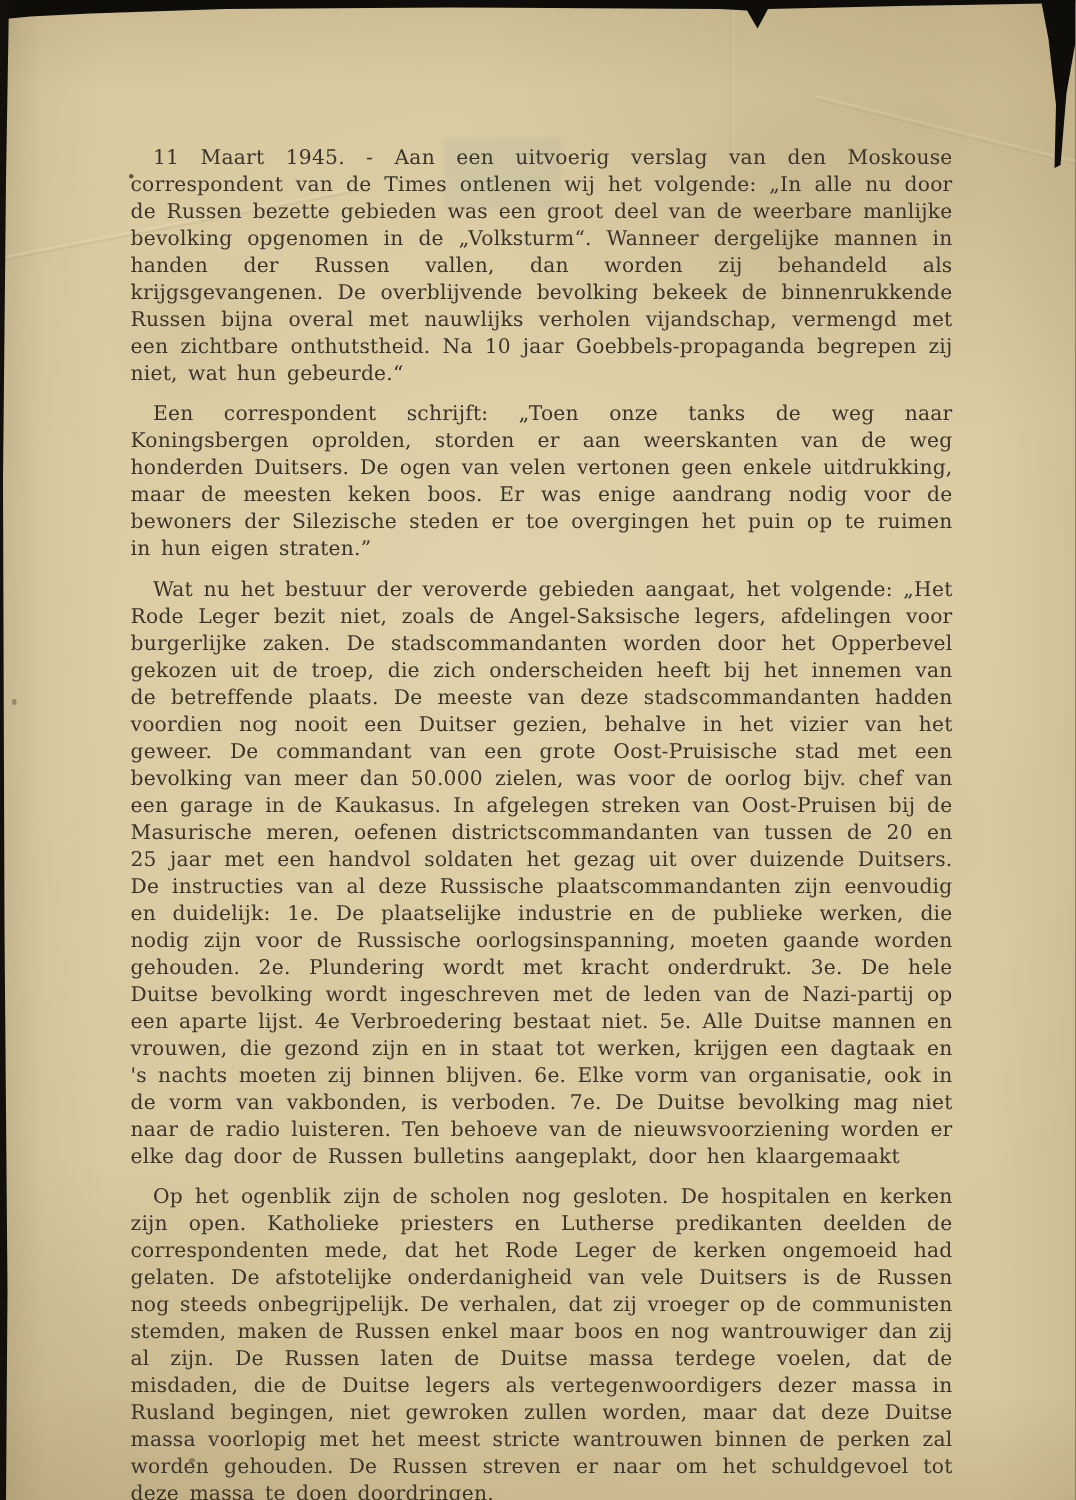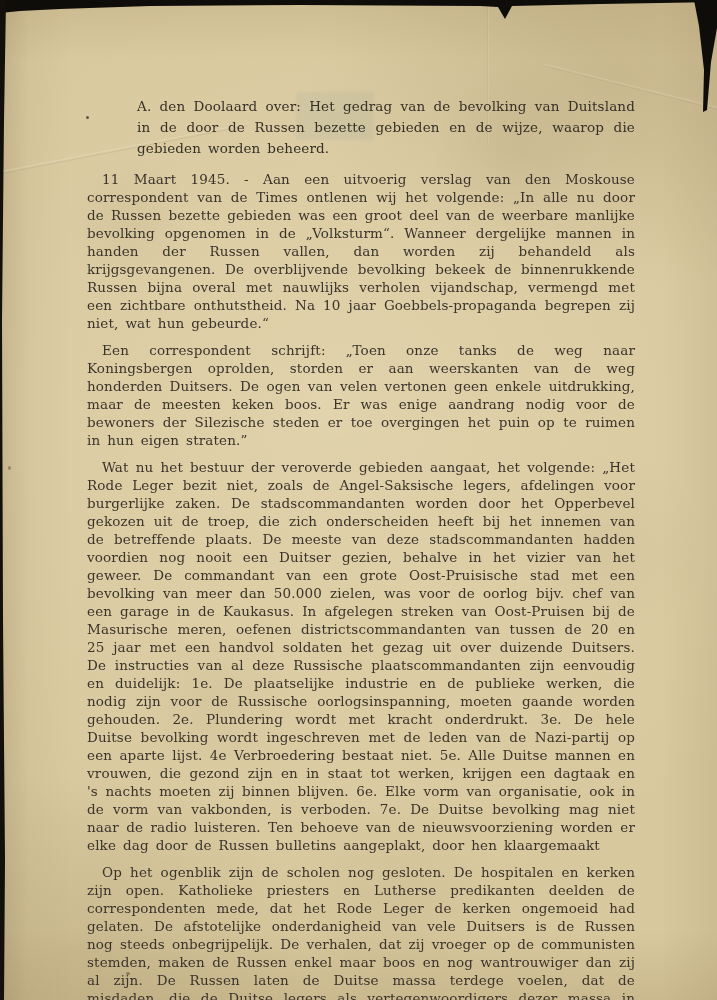--- a/index.html
+++ b/index.html
@@ -112,21 +112,20 @@
   <div class="grain"></div>
   <div class="smudge"></div>
   <div class="crease crease-tl"></div>
   <div class="crease crease-tr"></div>
   <div class="crease crease-v"></div>
   <div class="speck speck1"></div>
   <div class="speck speck2"></div>
   <div class="speck speck3"></div>
 
   <div class="content">
-    <div class="heading">A. den Doolaard over: Het gedrag van de bevolking van Duitsland in de door de Russen bezette gebieden en de wijze, waarop die gebieden worden beheerd.</div>
     <p>11 Maart 1945. - Aan een uitvoerig verslag van den Moskouse correspondent van de Times ontlenen wij het volgende: „In alle nu door de Russen bezette gebieden was een groot deel van de weerbare manlijke bevolking opgenomen in de „Volksturm“. Wanneer dergelijke mannen in handen der Russen vallen, dan worden zij behandeld als krijgsgevangenen. De overblijvende bevolking bekeek de binnenrukkende Russen bijna overal met nauwlijks verholen vijandschap, vermengd met een zichtbare onthutstheid. Na 10 jaar Goebbels-propaganda begrepen zij niet, wat hun gebeurde.“</p>
     <p>Een correspondent schrijft: „Toen onze tanks de weg naar Koningsbergen oprolden, storden er aan weerskanten van de weg honderden Duitsers. De ogen van velen vertonen geen enkele uitdrukking, maar de meesten keken boos. Er was enige aandrang nodig voor de bewoners der Silezische steden er toe overgingen het puin op te ruimen in hun eigen straten.”</p>
     <p>Wat nu het bestuur der veroverde gebieden aangaat, het volgende: „Het Rode Leger bezit niet, zoals de Angel-Saksische legers, afdelingen voor burgerlijke zaken. De stadscommandanten worden door het Opperbevel gekozen uit de troep, die zich onderscheiden heeft bij het innemen van de betreffende plaats. De meeste van deze stadscommandanten hadden voordien nog nooit een Duitser gezien, behalve in het vizier van het geweer. De commandant van een grote Oost-Pruisische stad met een bevolking van meer dan 50.000 zielen, was voor de oorlog bijv. chef van een garage in de Kaukasus. In afgelegen streken van Oost-Pruisen bij de Masurische meren, oefenen districtscommandanten van tussen de 20 en 25 jaar met een handvol soldaten het gezag uit over duizende Duitsers. De instructies van al deze Russische plaatscommandanten zijn eenvoudig en duidelijk: 1e. De plaatselijke industrie en de publieke werken, die nodig zijn voor de Russische oorlogsinspanning, moeten gaande worden gehouden. 2e. Plundering wordt met kracht onderdrukt. 3e. De hele Duitse bevolking wordt ingeschreven met de leden van de Nazi-partij op een aparte lijst. 4e Verbroedering bestaat niet. 5e. Alle Duitse mannen en vrouwen, die gezond zijn en in staat tot werken, krijgen een dagtaak en 's nachts moeten zij binnen blijven. 6e. Elke vorm van organisatie, ook in de vorm van vakbonden, is verboden. 7e. De Duitse bevolking mag niet naar de radio luisteren. Ten behoeve van de nieuwsvoorziening worden er elke dag door de Russen bulletins aangeplakt, door hen klaargemaakt</p>
     <p>Op het ogenblik zijn de scholen nog gesloten. De hospitalen en kerken zijn open. Katholieke priesters en Lutherse predikanten deelden de correspondenten mede, dat het Rode Leger de kerken ongemoeid had gelaten. De afstotelijke onderdanigheid van vele Duitsers is de Russen nog steeds onbegrijpelijk. De verhalen, dat zij vroeger op de communisten stemden, maken de Russen enkel maar boos en nog wantrouwiger dan zij al zijn. De Russen laten de Duitse massa terdege voelen, dat de misdaden, die de Duitse legers als vertegenwoordigers dezer massa in Rusland begingen, niet gewroken zullen worden, maar dat deze Duitse massa voorlopig met het meest stricte wantrouwen binnen de perken zal worden gehouden. De Russen streven er naar om het schuldgevoel tot deze massa te doen doordringen.</p>
 
   </div>
 </div>
 
 <svg class="scan-edges" width="717" height="1000" viewBox="0 0 717 1000" aria-hidden="true">
 

